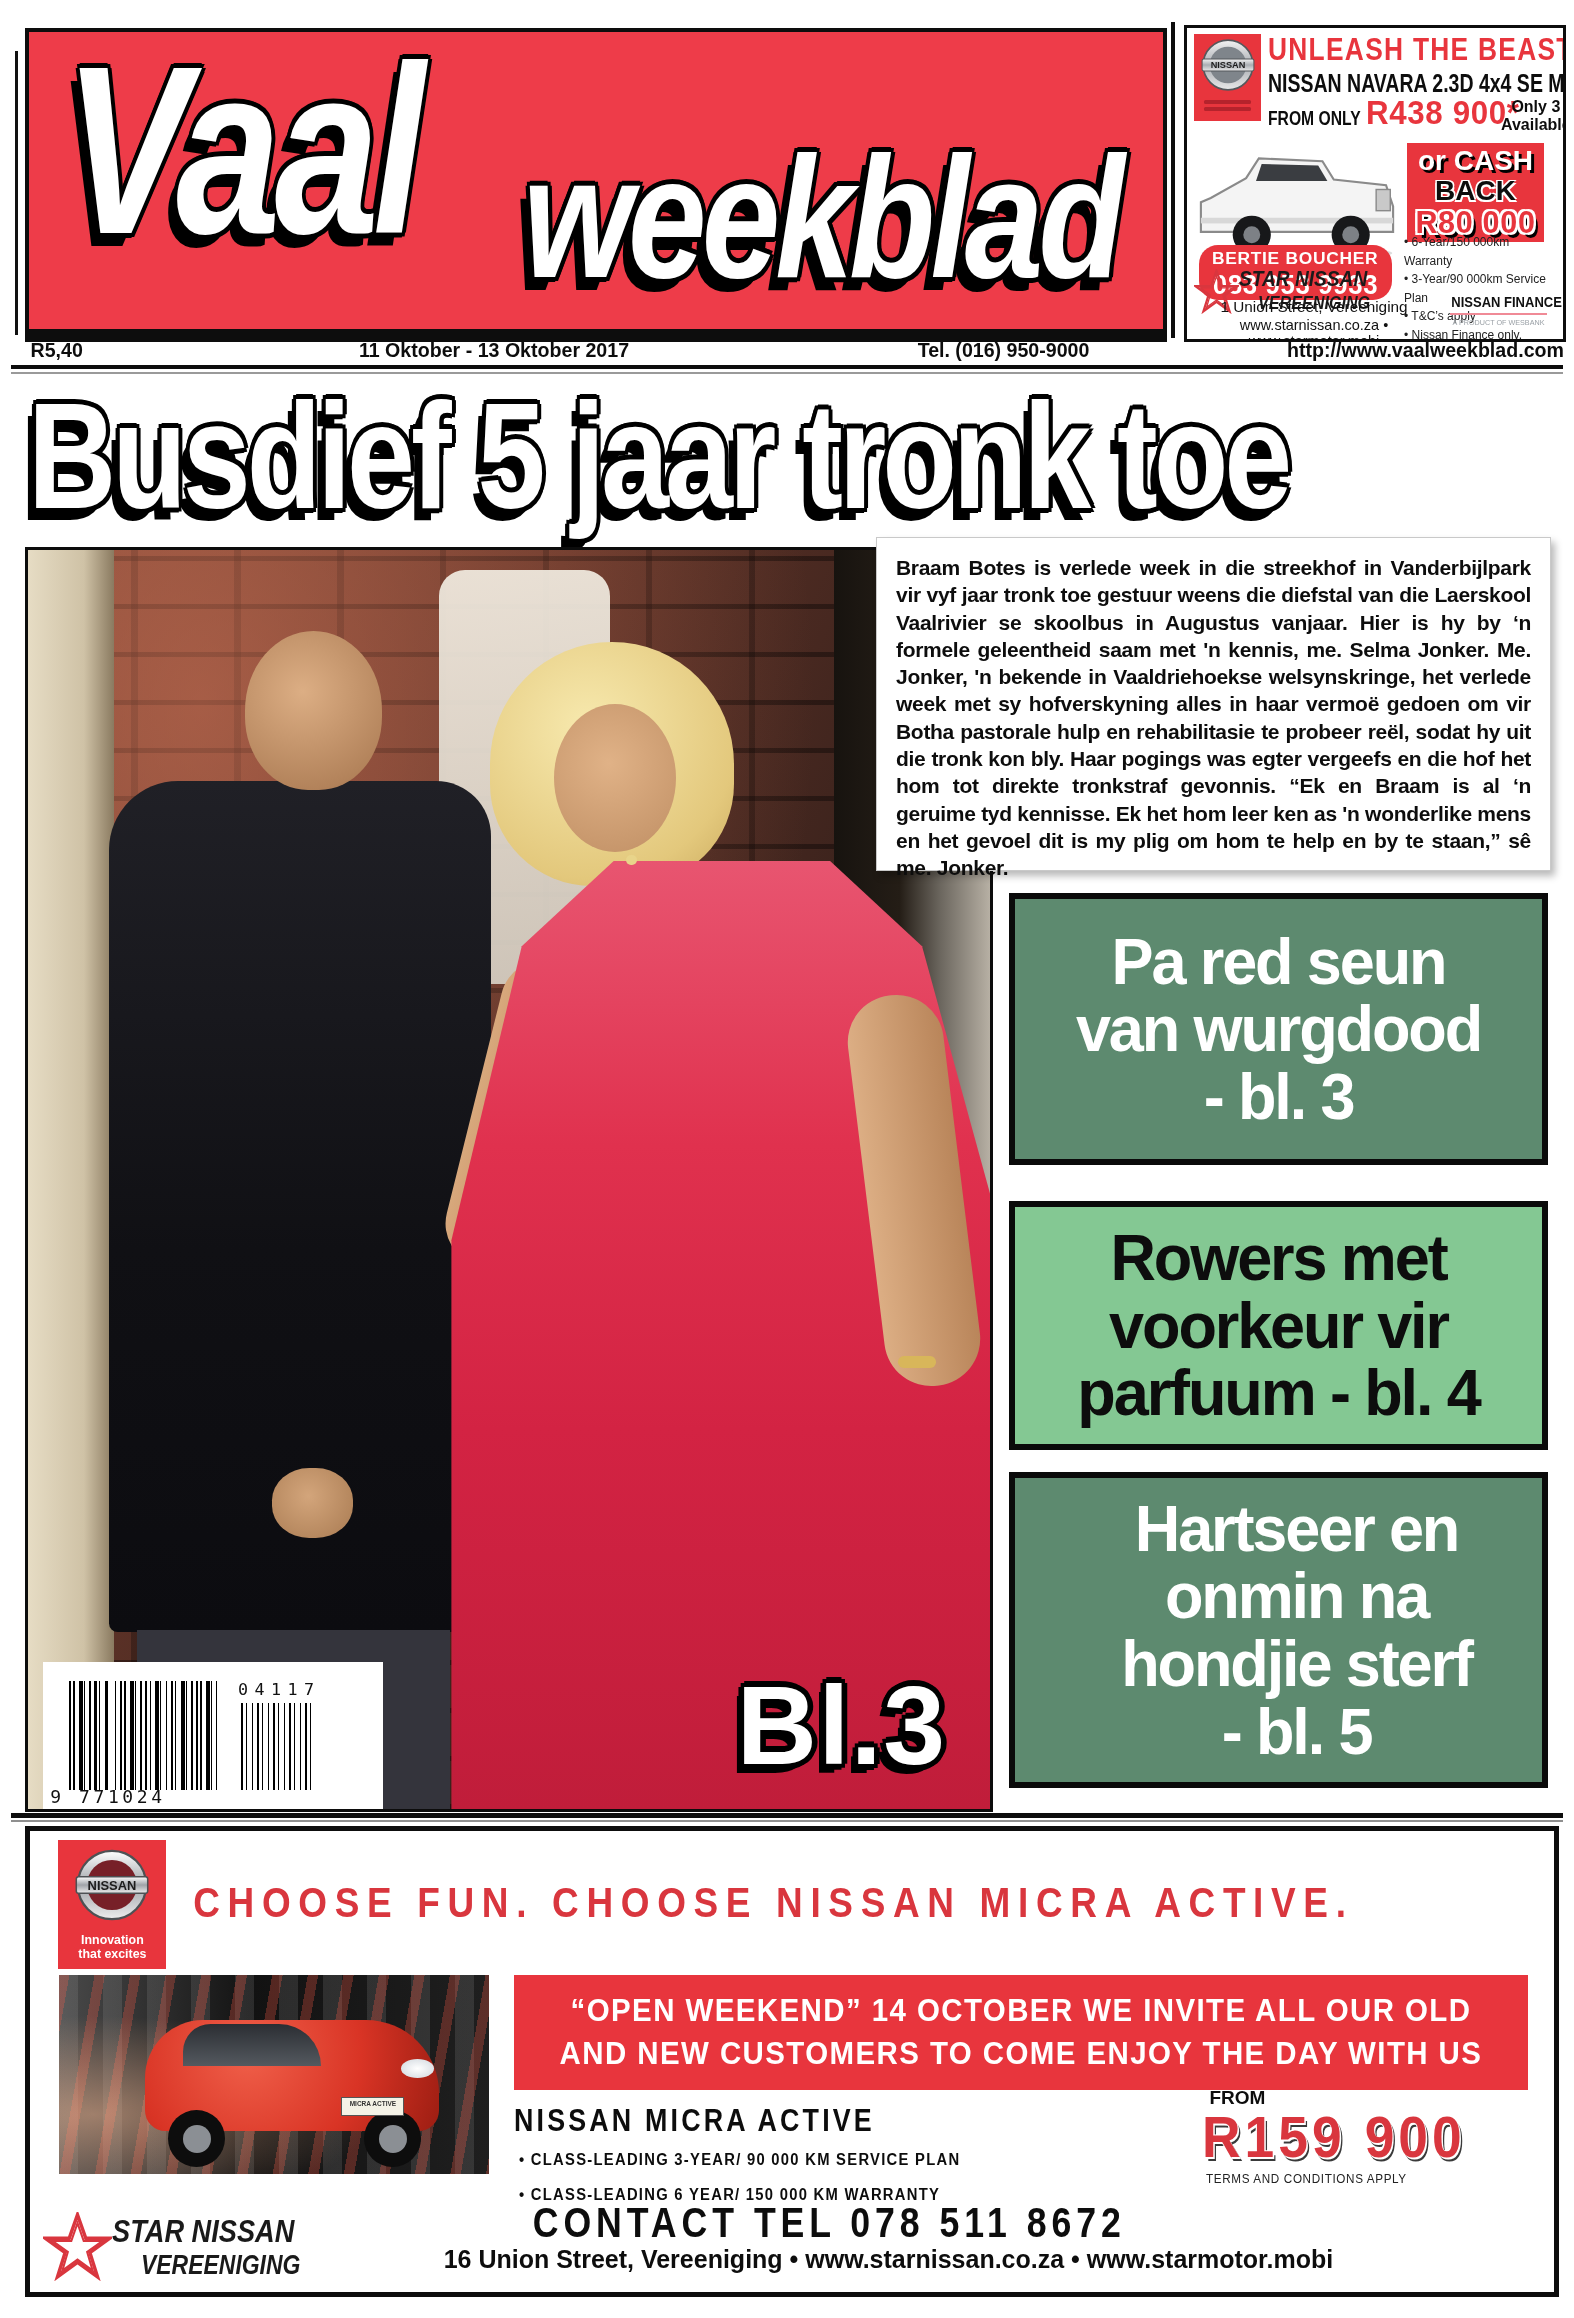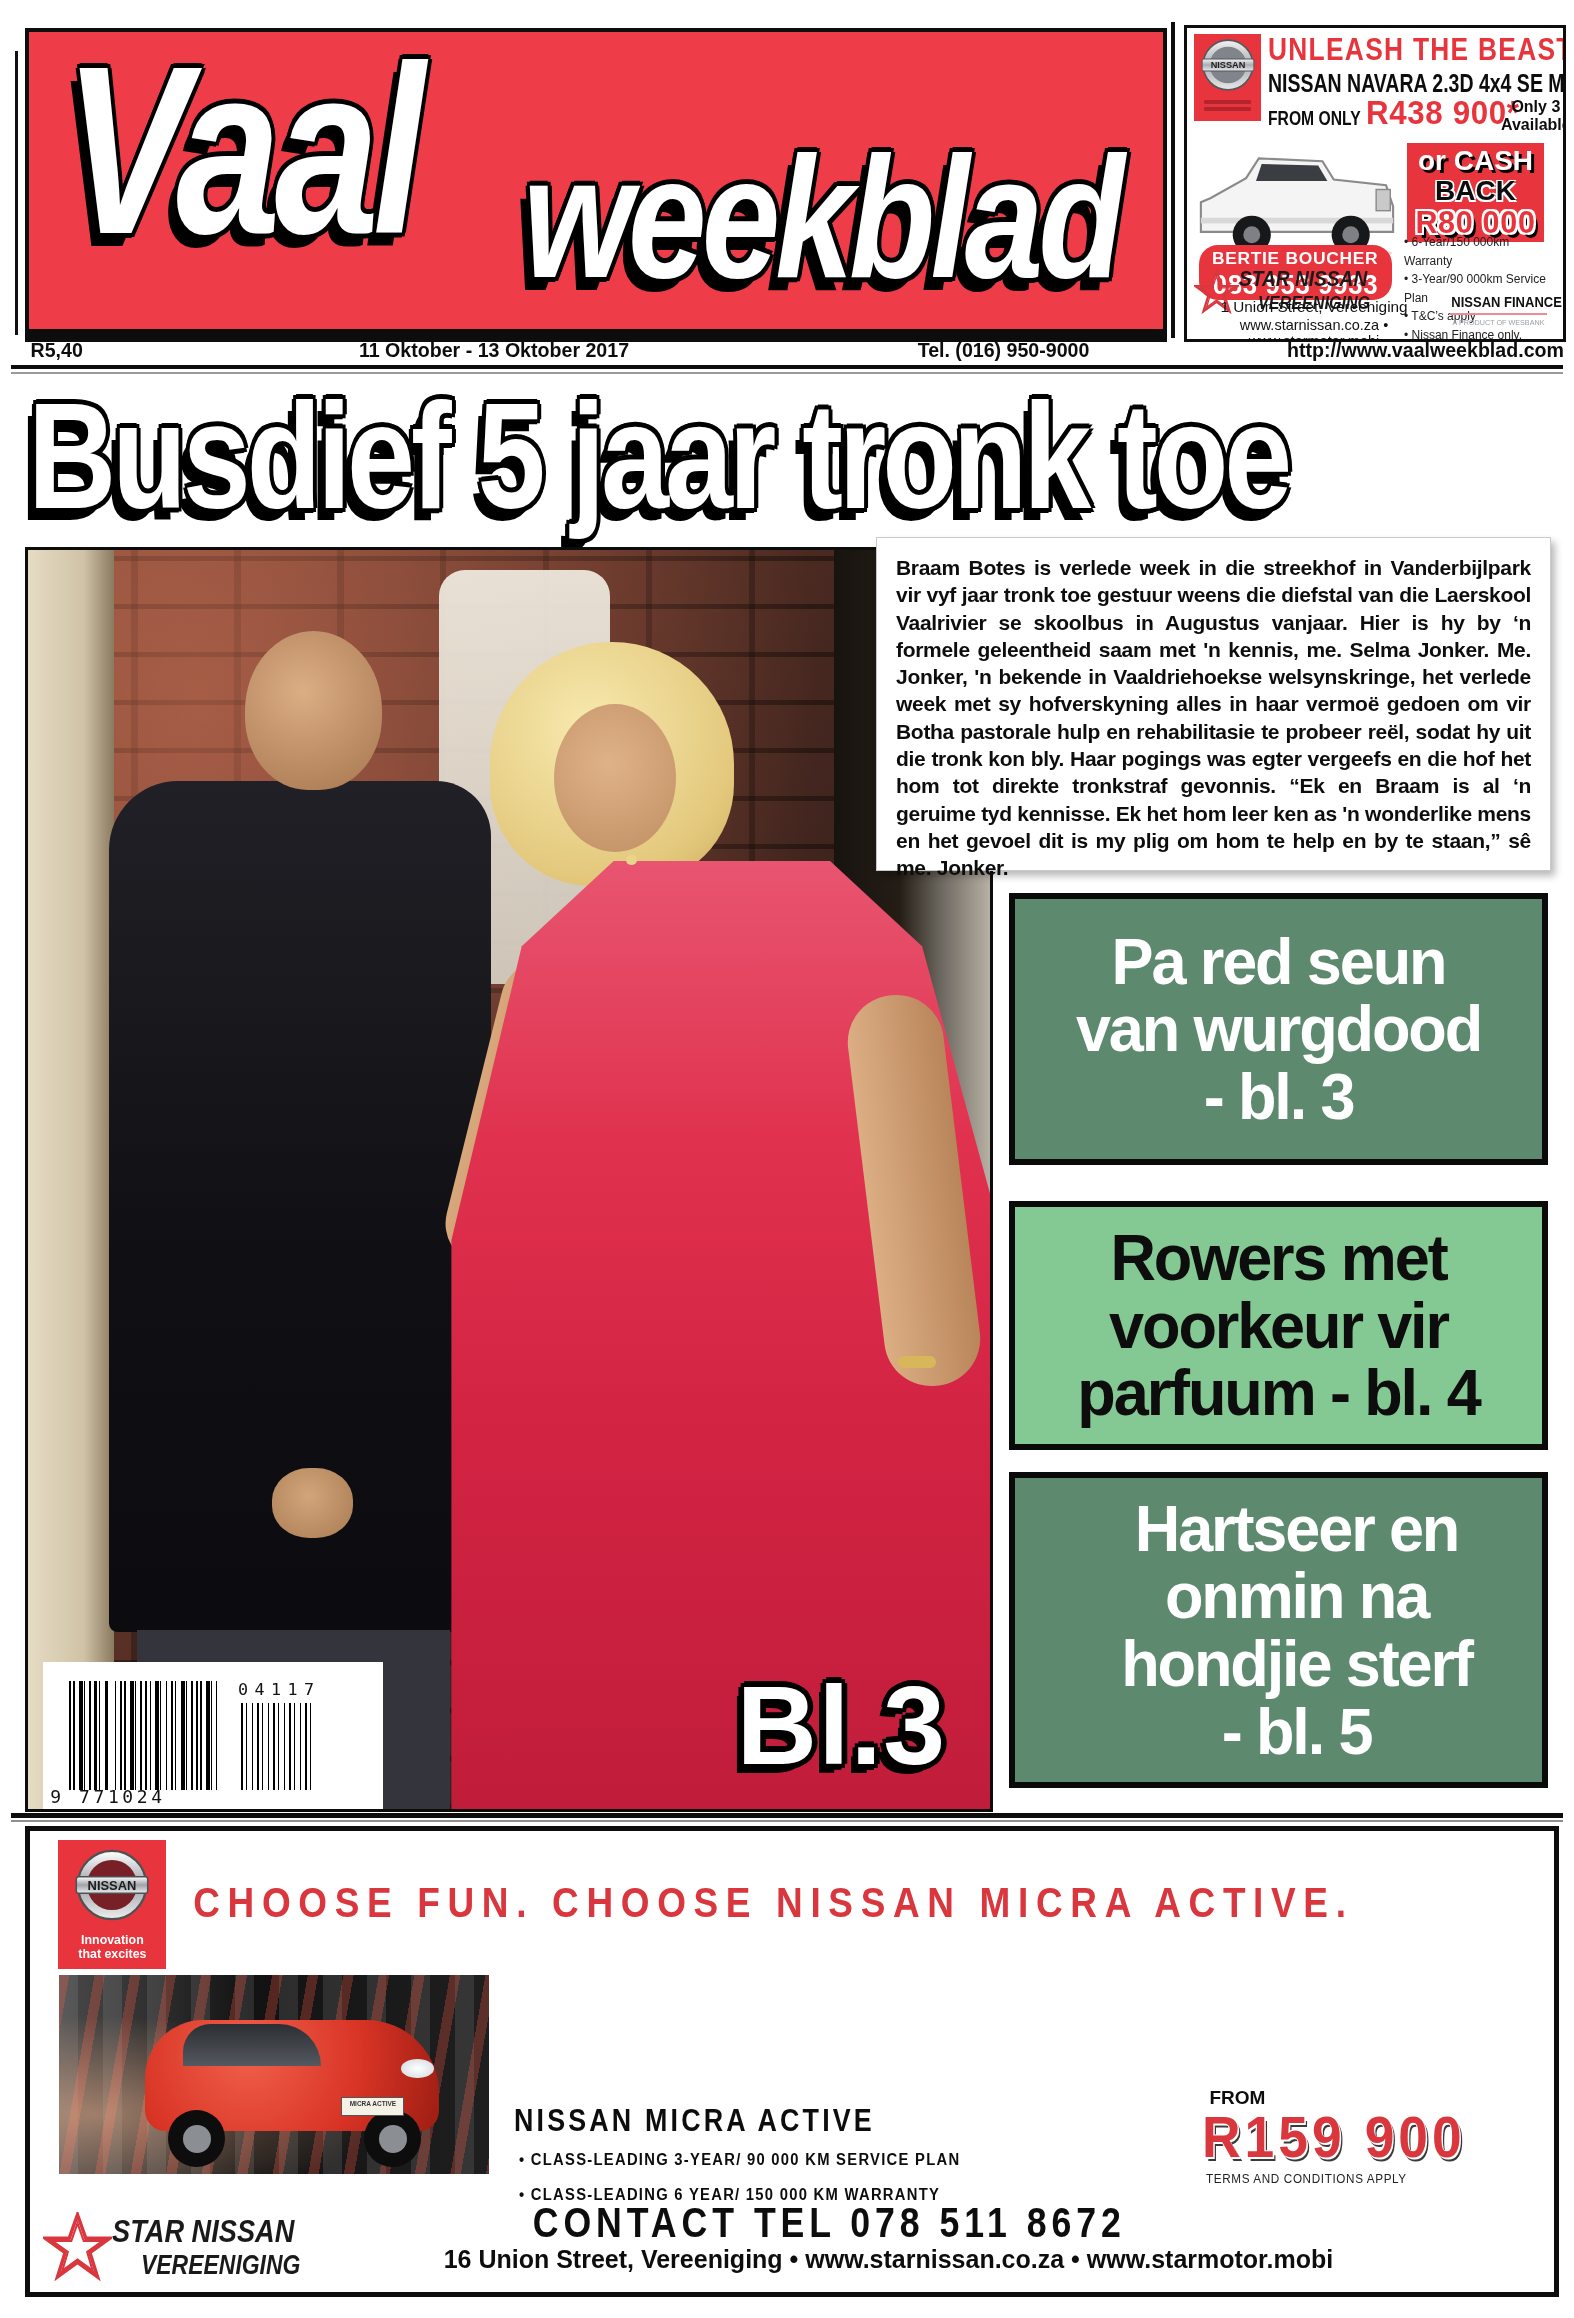--- a/index.html
+++ b/index.html
@@ -355,20 +355,24 @@
     </div>
     <div class="abs mc-head">CHOOSE FUN. CHOOSE NISSAN MICRA ACTIVE.</div>
     <div class="abs mc-car">
       <div class="car-body"></div>
       <div class="car-glass"></div>
       <div class="car-wheel cw1"></div>
       <div class="car-wheel cw2"></div>
       <div class="car-light"></div>
       <div class="car-plate">MICRA ACTIVE</div>
     </div>
+    <div class="abs mc-banner">
+      <div class="bl">“OPEN  WEEKEND” 14 OCTOBER WE INVITE ALL OUR OLD</div>
+      <div class="bl">AND NEW CUSTOMERS TO COME ENJOY THE DAY WITH US</div>
+    </div>
     <div class="abs mc-model">NISSAN MICRA ACTIVE</div>
     <div class="abs mc-bullet mc-b1">CLASS-LEADING 3-YEAR/ 90 000 KM SERVICE PLAN</div>
     <div class="abs mc-bullet mc-b2">CLASS-LEADING 6 YEAR/ 150 000 KM WARRANTY</div>
     <div class="abs mc-from">FROM</div>
     <div class="abs mc-price">R159 900</div>
     <div class="abs mc-terms">TERMS AND CONDITIONS APPLY</div>
     <div class="abs mc-star star-logo">
       <svg width="69" height="69" viewBox="0 0 100 100">
         <polygon points="50,4 62,38 97,38 68,59 79,94 50,73 21,94 32,59 3,38 38,38" fill="none" stroke="#d9363e" stroke-width="5"></polygon>
         <polygon points="50,16 59,42 86,42 64,58 72,85 50,69 28,85 36,58 14,42 41,42" fill="none" stroke="#d9363e" stroke-width="3"></polygon>

